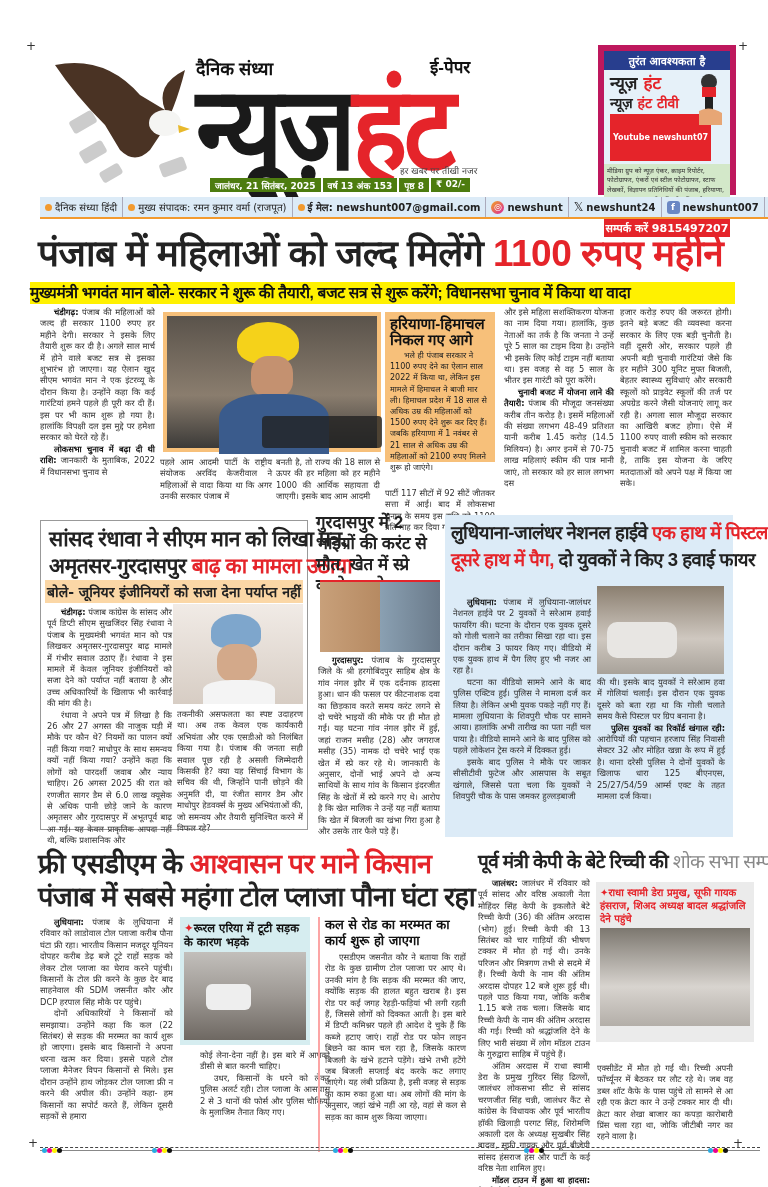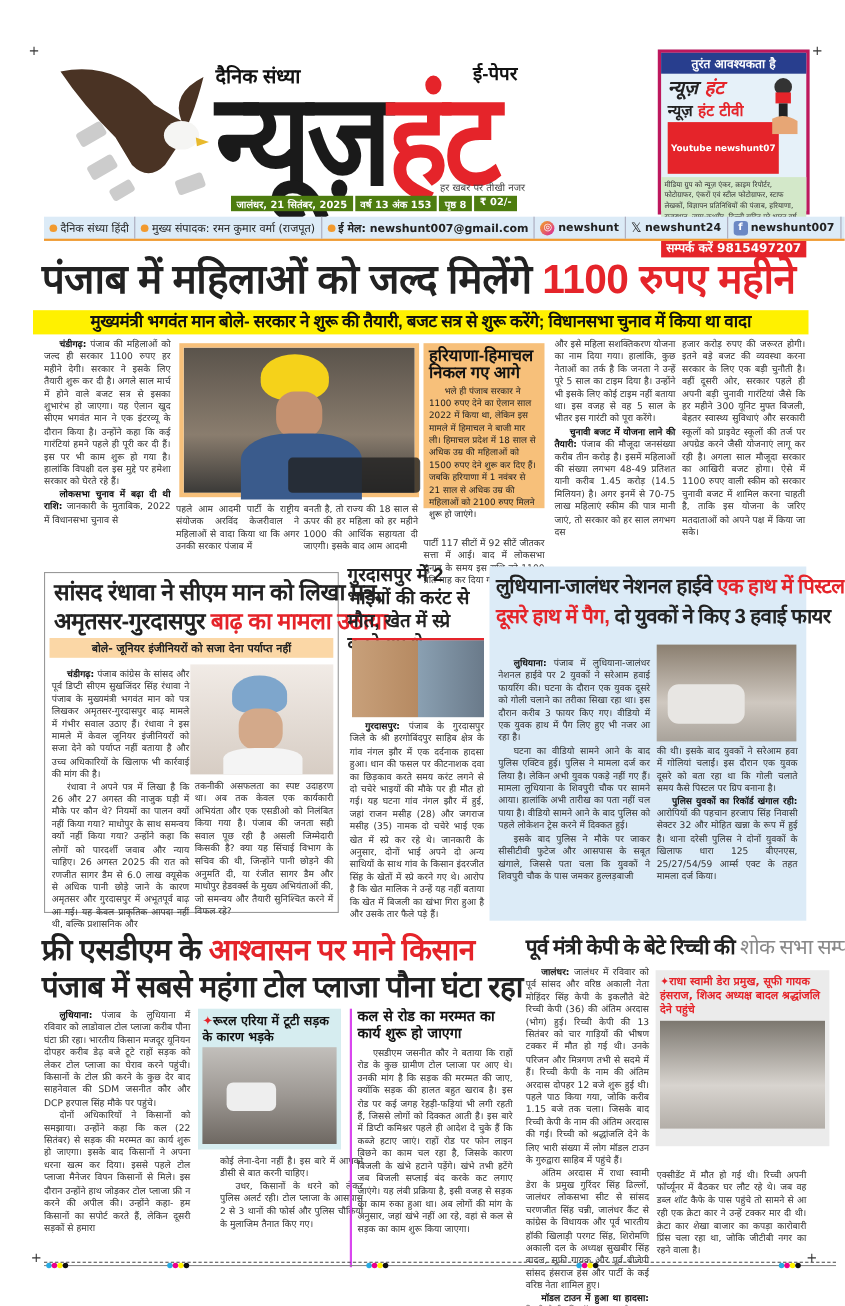--- a/index.html
+++ b/index.html
@@ -15,65 +15,65 @@
   .mast-logo .red{color:#e5242a;}
   .tagline{left:400px;top:164px;font-size:9px;color:#444;}
   .infobar{left:210px;top:178px;height:14px;display:flex;gap:0;font-size:9px;font-weight:bold;}
   .infobar span{background:#4d7c0f;color:#fff;padding:1px 5px;margin-right:2px;}
   
   .social{left:40px;top:197px;width:728px;height:22px;background:#dcebf7;border-bottom:2px solid #f29a2e;display:flex;align-items:center;font-size:10px;}
   .social .it{display:flex;align-items:center;padding:0 5px;border-right:1px solid #aab;height:100%;gap:3px;white-space:nowrap;}
   .dot{width:7px;height:7px;border-radius:50%;background:#f29a2e;display:inline-block;}
   .soc-ico{width:13px;height:13px;border-radius:3px;display:inline-flex;align-items:center;justify-content:center;color:#fff;font-size:9px;font-weight:bold;}
   
-  .ad{left:598px;top:45px;width:138px;height:150px;border:3px solid #be185d;background:#e6f1f9;}
+  .ad{left:598px;top:45px;width:138px;height:150px;border:6px solid #be185d;background:#e6f1f9;}
   .ad-head{background:#283e8e;color:#fff;font-size:11px;font-weight:bold;text-align:center;padding:2px 0;}
-  .ad-t1{font-size:17px;font-weight:bold;margin:4px 0 0 6px;line-height:1.1;font-style:italic;}
+  .ad-t1{font-size:17px;font-weight:bold;margin:4px 0 0 6px;line-height:1.1;}
   .ad-t2{font-size:14px;font-weight:bold;margin:0 0 0 6px;}
   .ad-yt{background:#e5242a;color:#fff;font-size:8px;font-weight:bold;display:inline-block;margin:2px 0 0 6px;padding:19px 3px;}
   .ad-body{background:#d3e8c9;font-size:6.5px;line-height:1.5;padding:3px;margin-top:3px;color:#333;text-align:left;}
   .ad-phone{background:#e5242a;color:#fff;font-size:11px;font-weight:bold;text-align:center;padding:2px 0;}
   .mic{position:absolute;right:6px;top:22px;width:30px;height:52px;}
   
   .h1{left:38px;top:226px;width:690px;font-size:37px;font-weight:bold;font-family:"Liberation Sans",sans-serif;white-space:nowrap;letter-spacing:-0.5px;}
   .red{color:#e5242a;}
-  .sub1{left:30px;top:282px;width:705px;height:22px;background:#fff100;font-size:15.5px;font-weight:bold;color:#111;text-align:center;line-height:22px;white-space:nowrap;font-family:"Liberation Sans",sans-serif;letter-spacing:-0.3px;}
+  .sub1{left:30px;top:282px;width:705px;height:22px;background:#fff100;font-size:15.5px;font-weight:bold;color:#111;text-align:left;line-height:22px;white-space:nowrap;font-family:"Liberation Sans",sans-serif;letter-spacing:-0.3px;}
   
   .txt{font-size:8.3px;line-height:11.4px;color:#333;text-align:justify;}
   .txt b{color:#111;}
   .ind{text-indent:14px;}
   .cm-photo{left:163px;top:312px;width:218px;height:140px;border:4px solid #f7c07a;background:linear-gradient(180deg,#5a534b 0%,#8a7d6e 60%,#3b3a38 100%);}
   .turban{position:absolute;left:70px;top:6px;width:62px;height:42px;background:#f5d21a;border-radius:50% 50% 40% 40%;}
   .face{position:absolute;left:84px;top:40px;width:42px;height:42px;background:#c49170;border-radius:40%;}
   .vest{position:absolute;left:52px;top:78px;width:110px;height:60px;background:#3a5b8c;border-radius:40% 40% 0 0;}
   .mics{position:absolute;left:95px;top:100px;width:120px;height:32px;background:#222;border-radius:4px;opacity:.8;}
   .sidebox{left:385px;top:312px;width:110px;height:150px;background:#f7c07a;padding:4px 5px;}
   .sidebox h3{font-size:15px;line-height:16px;color:#111;font-family:"Liberation Sans",sans-serif;}
   .sidebox p{font-size:8px;line-height:11.2px;color:#222;text-indent:14px;margin-top:2px;}
   
   .box-l{left:40px;top:520px;width:268px;height:310px;border:1px solid #999;}
   .h2{font-size:21px;font-weight:bold;line-height:27px;font-family:"Liberation Sans",sans-serif;white-space:nowrap;letter-spacing:-0.4px;}
-  .sub2{background:#fbd7a6;font-size:10px;font-weight:bold;text-align:center;padding:2px 0;margin:1px 4px;}
+  .sub2{background:#fbd7a6;font-size:14px;font-weight:bold;text-align:center;padding:2px 0;margin:1px 4px;}
   .rand-photo{left:173px;top:604px;width:130px;height:100px;background:linear-gradient(180deg,#f1ebe6,#d7cdc4);}
   .mid2{left:316px;top:512px;width:125px;}
   .h3{font-size:17px;font-weight:bold;line-height:21px;font-family:"Liberation Sans",sans-serif;}
   .bro-photo{left:320px;top:580px;width:120px;height:72px;background:linear-gradient(90deg,#c8a07a 0%,#b68a62 50%,#8aa0b2 50%,#6a7a8a 100%);border-top:2px solid #e5242a;}
   .box-r{left:445px;top:515px;width:288px;height:322px;background:#dcebf7;padding:4px 6px;}
   .h4{font-size:18.5px;font-weight:bold;line-height:27px;font-family:"Liberation Sans",sans-serif;white-space:nowrap;letter-spacing:-0.5px;}
   .car-photo{left:597px;top:586px;width:127px;height:88px;background:linear-gradient(180deg,#8b7f70,#cfc8c0 60%,#a8a29a);}
   
   .h5{left:38px;top:848px;width:440px;font-size:27px;font-weight:bold;line-height:33px;font-family:"Liberation Sans",sans-serif;white-space:nowrap;letter-spacing:-0.5px;}
   .h6{left:478px;top:848px;width:290px;font-size:19px;font-weight:bold;line-height:28px;font-family:"Liberation Sans",sans-serif;white-space:nowrap;letter-spacing:-0.6px;}
   .gray{color:#888;font-weight:normal;}
   .toll-box{left:180px;top:917px;width:130px;height:128px;background:#d6edf0;padding:4px;}
   .toll-box h4{font-size:11.5px;line-height:14px;color:#111;}
   .star{color:#e5242a;}
   .toll-photo{margin-top:3px;width:122px;height:88px;background:linear-gradient(180deg,#c2bfbb,#9d9893 50%,#6e6862);position:relative;}
   .toll-car{position:absolute;left:22px;top:32px;width:45px;height:26px;background:#eee;border-radius:6px;}
-  .kal{left:318px;top:917px;width:148px;border-left:2px solid #d946ef;padding-left:5px;}
+  .kal{left:318px;top:917px;width:148px;border-left:2px solid #fca5a5;padding-left:5px;}
   .kal h4{font-size:13px;line-height:16px;color:#111;}
   .radha{left:596px;top:882px;width:158px;height:160px;background:#ebebeb;padding:4px;}
   .radha h4{font-size:10px;line-height:13px;color:#e5242a;}
   .radha-photo{margin-top:3px;width:150px;height:98px;background:linear-gradient(180deg,#7c776f,#d8d4cf 60%,#b3aea8);}
   .bottom-rule{left:40px;top:1147px;width:720px;border-top:1px dashed #444;}
   .bottom-rule2{left:40px;top:1150px;width:720px;border-top:1px solid #888;}
   .reg{position:absolute;top:1148px;display:flex;gap:0;}
   .reg i{width:5px;height:5px;border-radius:50%;display:inline-block;}
 </style>
 </head>

